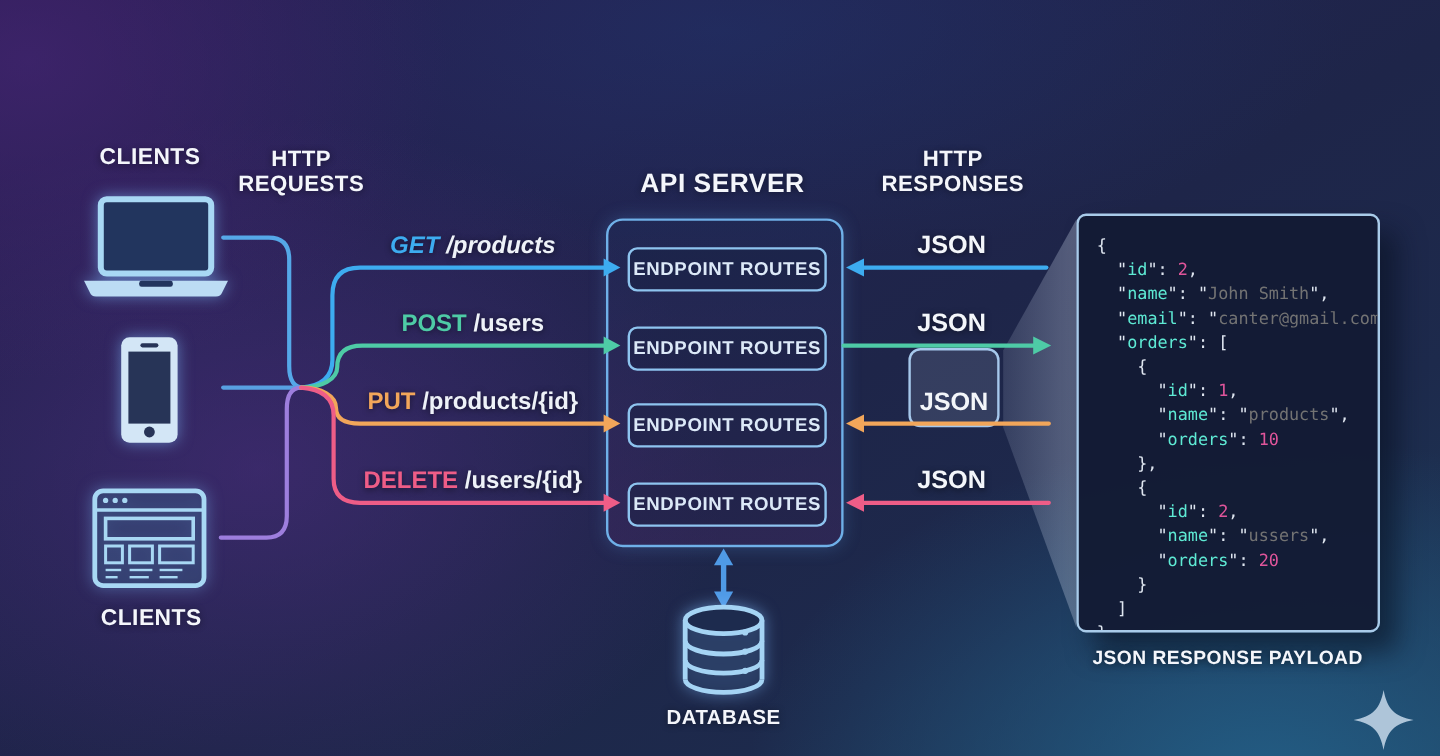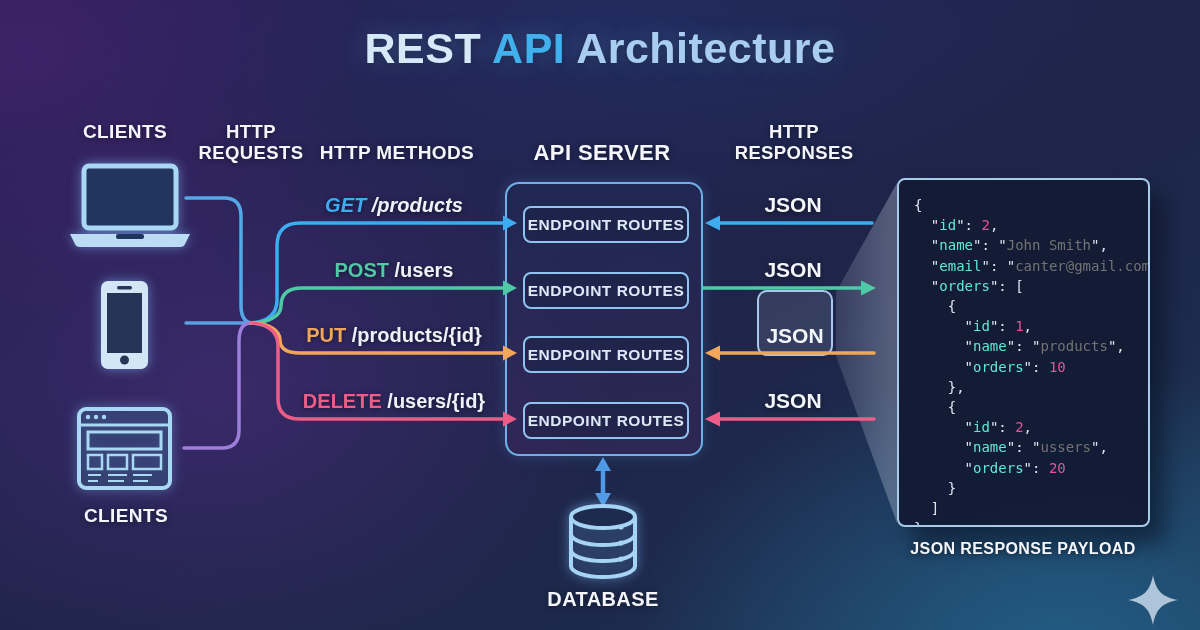--- a/index.html
+++ b/index.html
@@ -21,21 +21,21 @@
   .title{left:600px;top:24px;font-size:43px;font-weight:bold;letter-spacing:.5px;
          text-shadow:0 0 22px rgba(120,190,255,.35),0 2px 8px rgba(0,0,0,.4);}
   .t-rest{color:#d6e9f8;} .t-api{color:#41b1ee;} .t-arch{color:#a9cdf0;}
 
   .lbl-clients-top{left:125px;top:121px;font-size:19px;}
   .lbl-requests{left:251px;top:121px;font-size:18.5px;line-height:21px;}
   .lbl-methods{left:397px;top:142px;font-size:19px;}
   .lbl-apiserver{left:602px;top:140px;font-size:22px;}
   .lbl-responses{left:794px;top:121px;font-size:18.5px;line-height:21px;}
   .lbl-clients-bot{left:126px;top:505px;font-size:19px;}
-  .lbl-database{left:603px;top:588px;font-size:20px;}
+  .lbl-database{left:603px;top:588px;font-size:17px;}
   .lbl-payload{left:1023px;top:540px;font-size:16px;}
 
   .method-row{font-size:20px;font-weight:bold;left:394px;line-height:22px;
               text-shadow:0 1px 5px rgba(0,0,0,.5);}
   .m-get{color:#3dacf0;} .m-post{color:#4ecba6;} .m-put{color:#f2a65a;} .m-del{color:#ee5d87;}
   .m-path{color:#eef2f8;font-weight:bold;}
   .mr1{top:194px;font-style:italic;} .mr2{top:259px;} .mr3{top:324px;} .mr4{top:390px;text-align:right;}
 
   .api-box{left:505px;top:182px;width:194px;height:270px;border:2.5px solid #6fb0e8;
            border-radius:14px;z-index:1;
@@ -171,32 +171,26 @@
       <path d="M571,550 A32,11 0 0 0 635,550" fill="none" stroke="#a5d4f4" stroke-width="4"></path>
       <path d="M571,566 A32,11 0 0 0 635,566" fill="none" stroke="#a5d4f4" stroke-width="4"></path>
       <circle cx="621" cy="527" r="2.6" fill="#a5d4f4"></circle>
       <circle cx="621" cy="543" r="2.6" fill="#a5d4f4"></circle>
       <circle cx="621" cy="559" r="2.6" fill="#a5d4f4"></circle>
     </g>
 
     <path d="M1153,575 C1156,591 1162,597 1178,600 C1162,603 1156,609 1153,625 C1150,609 1144,603 1128,600 C1144,597 1150,591 1153,575 Z" fill="#aec5d9"></path>
   </svg>
 
-  <h1 class="abs ctr title" style="margin:0;">
-    <span class="t-rest">REST</span>
-    <span class="t-api">API</span>
-    <span class="t-arch">Architecture</span>
-  </h1>
 
   <div class="abs ctr hdr lbl-clients-top z3">CLIENTS</div>
   <div class="abs ctr hdr lbl-requests z3">
     <div>HTTP</div>
     <div>REQUESTS</div>
   </div>
-  <div class="abs ctr hdr lbl-methods z3">HTTP METHODS</div>
   <div class="abs ctr hdr lbl-apiserver z3">API SERVER</div>
   <div class="abs ctr hdr lbl-responses z3">
     <div>HTTP</div>
     <div>RESPONSES</div>
   </div>
 
   <div class="abs ctr method-row mr1 z3">
     <span class="m-get">GET</span>
     <span class="m-path">/products</span>
   </div>

